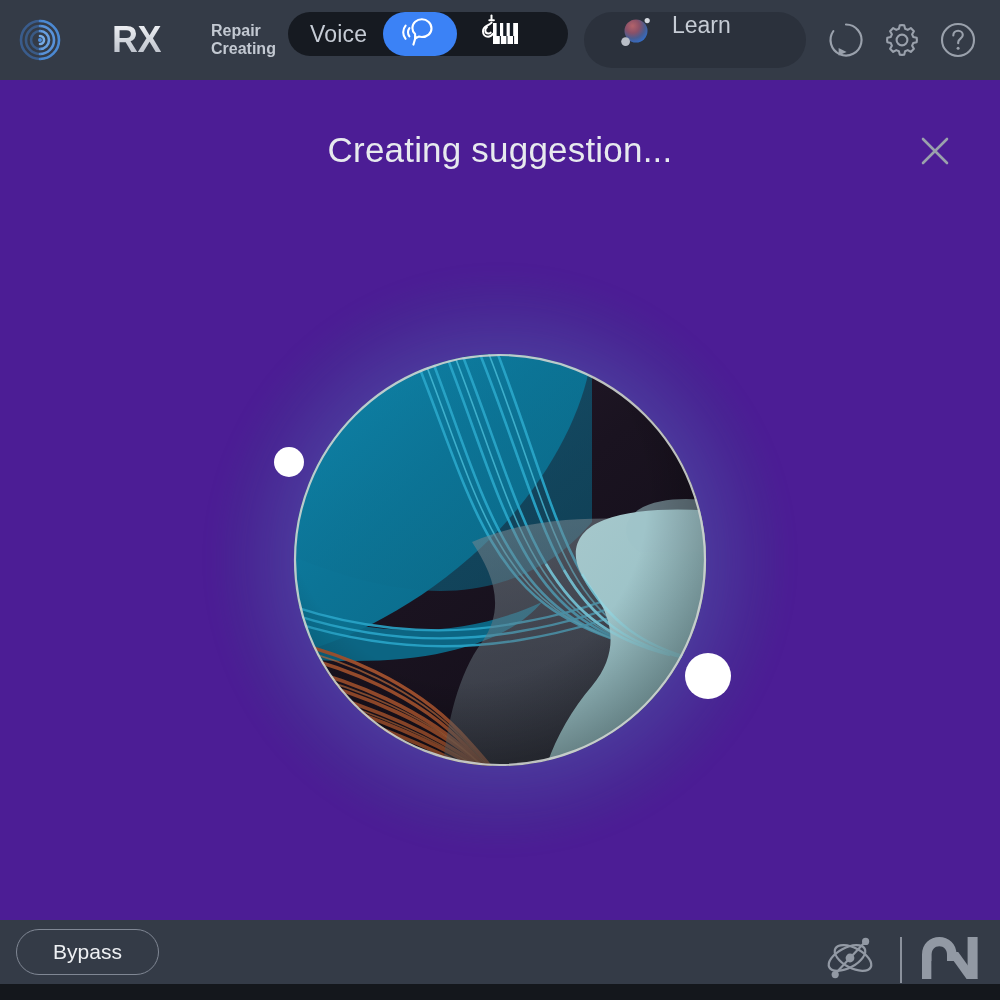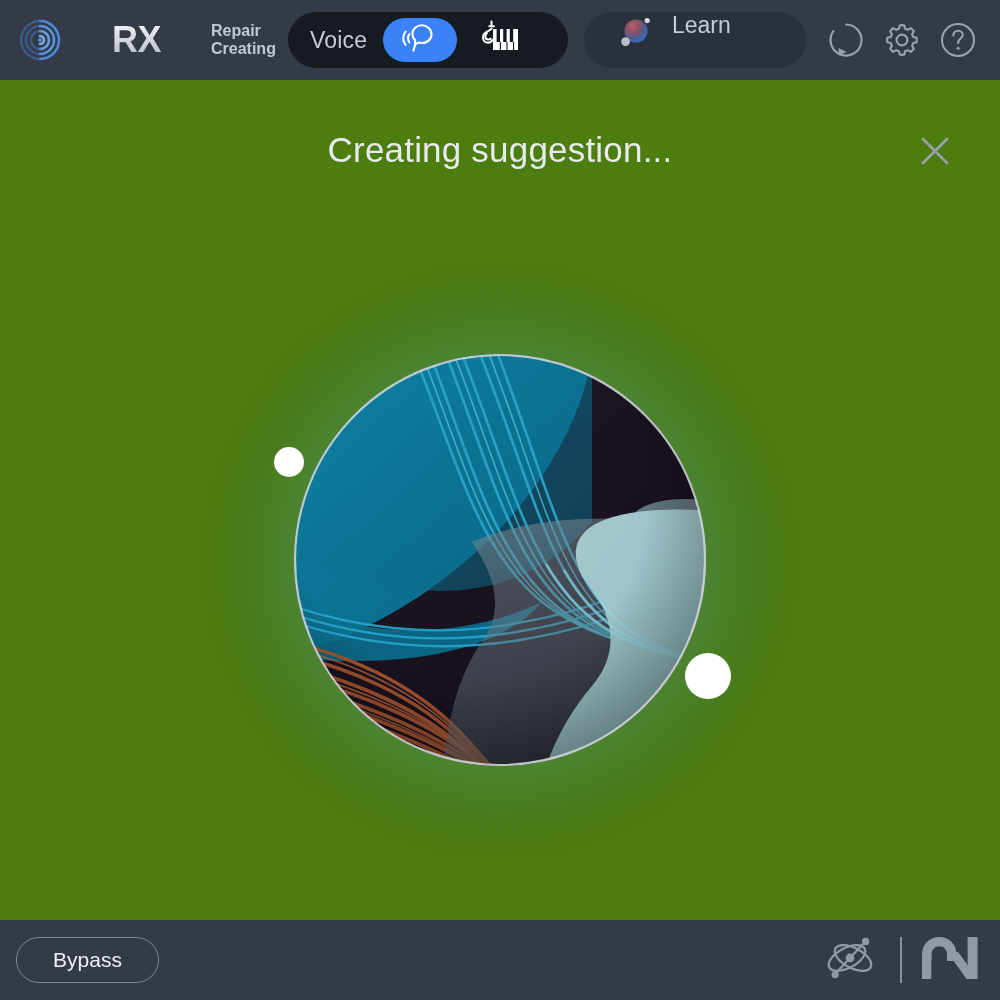--- a/index.html
+++ b/index.html
@@ -26,21 +26,21 @@
     margin-left:8px; line-height:1;
   }
   .brand-sub {
     margin-left:10px; line-height:1.12;
     font-size:16px; font-weight:bold; color:#c3c9d2;
   }
 
   
   .toggle-group {
     position:absolute; left:288px; top:12px;
-    width:280px; height:56px; border-radius:28px;
+    width:280px; height:44px; border-radius:28px;
     background:#161a21;
     display:flex; align-items:center;
   }
   .toggle-label {
     font-size:23px; color:#c6ccd5; margin-left:22px; letter-spacing:.2px;
   }
   .toggle-pill {
     width:74px; height:44px; border-radius:22px; background:#3b82f6;
     margin-left:16px; display:flex; align-items:center; justify-content:center;
   }
@@ -60,21 +60,21 @@
   .learn-text { font-size:23px; color:#c6ccd5; margin-left:18px; }
 
   
   .top-icons {
     position:absolute; right:18px; top:16px;
     display:flex; align-items:center; gap:8px;
   }
   .top-icon { width:48px; height:48px; display:flex; align-items:center; justify-content:center; }
 
   
-  .main { position:absolute; left:0; top:80px; width:1000px; height:840px; background:#4d7c0f; }
+  .main { position:absolute; left:0; top:80px; width:1000px; height:840px; background:#4c1d95; }
 
   .title {
     position:absolute; left:0; top:50px; width:1000px; text-align:center;
     font-size:35px; color:#e7eaee; font-weight:normal; letter-spacing:.2px;
   }
   .close-btn {
     position:absolute; right:42px; top:48px; width:46px; height:46px;
     display:flex; align-items:center; justify-content:center;
   }
 
@@ -98,21 +98,21 @@
     position:absolute; left:72px; top:72px; width:416px; height:416px;
   }
   .dot {
     position:absolute; border-radius:50%; background:#ffffff;
   }
   .dot-a { left:54px; top:167px; width:30px; height:30px; }
   .dot-b { left:465px; top:373px; width:46px; height:46px; }
 
   
   .bottombar {
-    position:absolute; left:0; top:920px; width:1000px; height:80px;
+    position:absolute; left:0; top:920px; width:1000px; height:64px;
     background:#343b47; display:flex; align-items:center;
   }
   .bypass-btn {
     margin-left:16px; width:143px; height:46px; border-radius:23px;
     border:1px solid #808794; background:transparent;
     color:#eef0f3; font-size:21px; font-family:"Liberation Sans", sans-serif;
     display:flex; align-items:center; justify-content:center; cursor:pointer;
   }
   .footer-logos {
     position:absolute; right:20px; top:0; height:80px;

